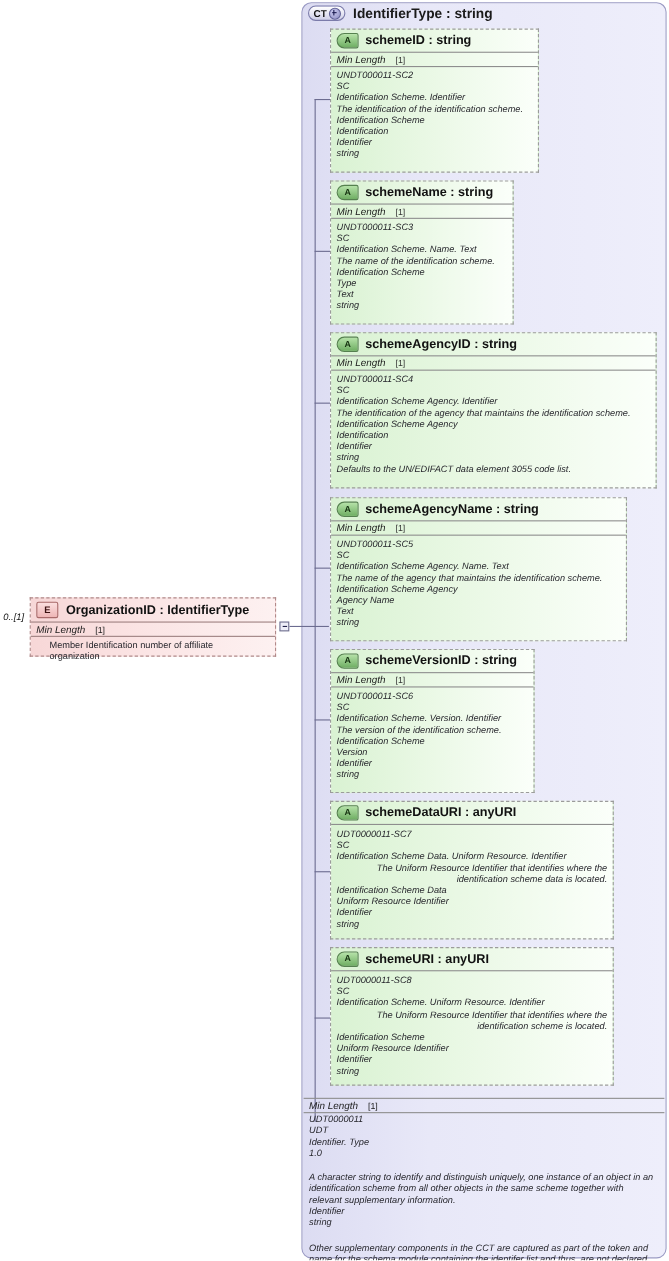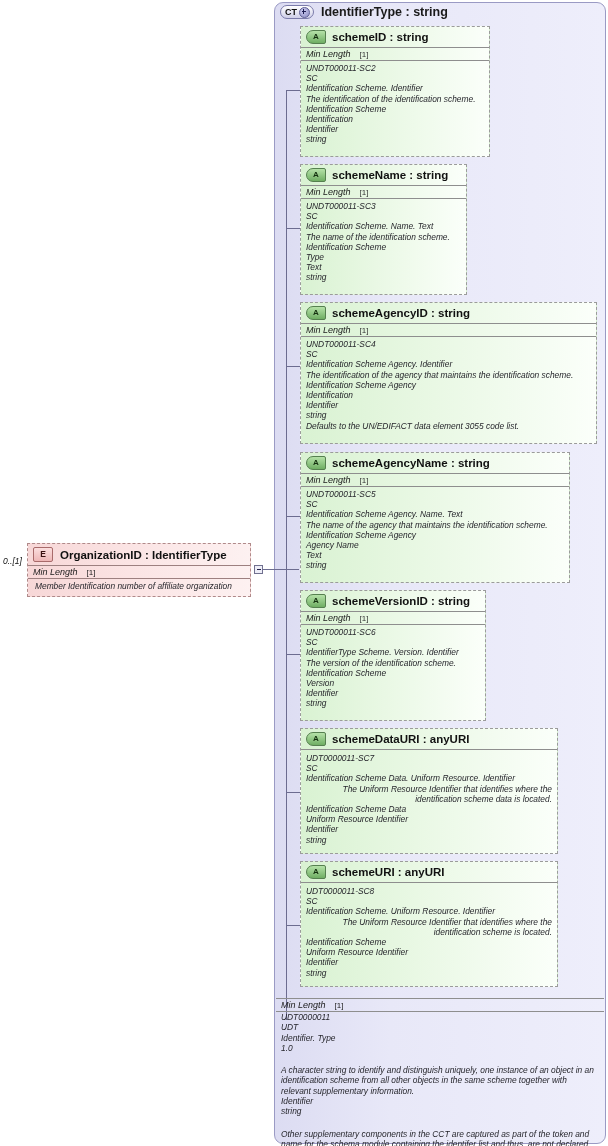--- a/index.html
+++ b/index.html
@@ -94,21 +94,21 @@
     border:1px solid #a86a6a;border-radius:2px;
     background:linear-gradient(to bottom,#fbdede,#eeb6b6);
     font-size:8.5px;font-weight:bold;color:#3a1010;
     text-align:center;line-height:12px;
   }
   .el-facet{
     border-top:1px solid #9d8080;border-bottom:1px solid #9d8080;
     padding:1px 5px;font-size:9px;font-style:italic;color:#1a1a1a;white-space:nowrap;
   }
   .el-facet .occ{font-style:normal;font-size:8px;padding-left:9px;}
-  .el-doc{padding:2px 7px;font-size:8.4px;font-style:italic;color:#26262c;line-height:10.2px;}
+  .el-doc{padding:2px 17px;font-size:8.4px;color:#26262c;line-height:10.2px;}
 
   
   .ct-facet{
     position:absolute;
     border-top:1px solid #8e8e8e;border-bottom:1px solid #8e8e8e;
     font-size:9px;font-style:italic;color:#1a1a1a;
     padding:1px 0 1px 5px;white-space:nowrap;box-sizing:border-box;
   }
   .ct-facet .occ{font-style:normal;font-size:8px;padding-left:9px;}
   .ct-doc{
@@ -258,21 +258,21 @@
     <div class="attr-head">
       <span class="a-badge">A</span>
       <span>schemeVersionID : string</span>
     </div>
     <div class="facet-row">
       <span>Min Length</span><span class="occ">[1]</span>
     </div>
     <div class="doc">
       <div>UNDT000011-SC6</div>
       <div>SC</div>
-      <div>IdentifierType Scheme. Version. Identifier</div>
+      <div>Identification Scheme. Version. Identifier</div>
       <div>The version of the identification scheme.</div>
       <div>Identification Scheme</div>
       <div>Version</div>
       <div>Identifier</div>
       <div>string</div>
     </div>
   </div>
 
   <div class="attr" style="left:300px;top:728px;width:258px;height:126px;">
     <div class="attr-head">

